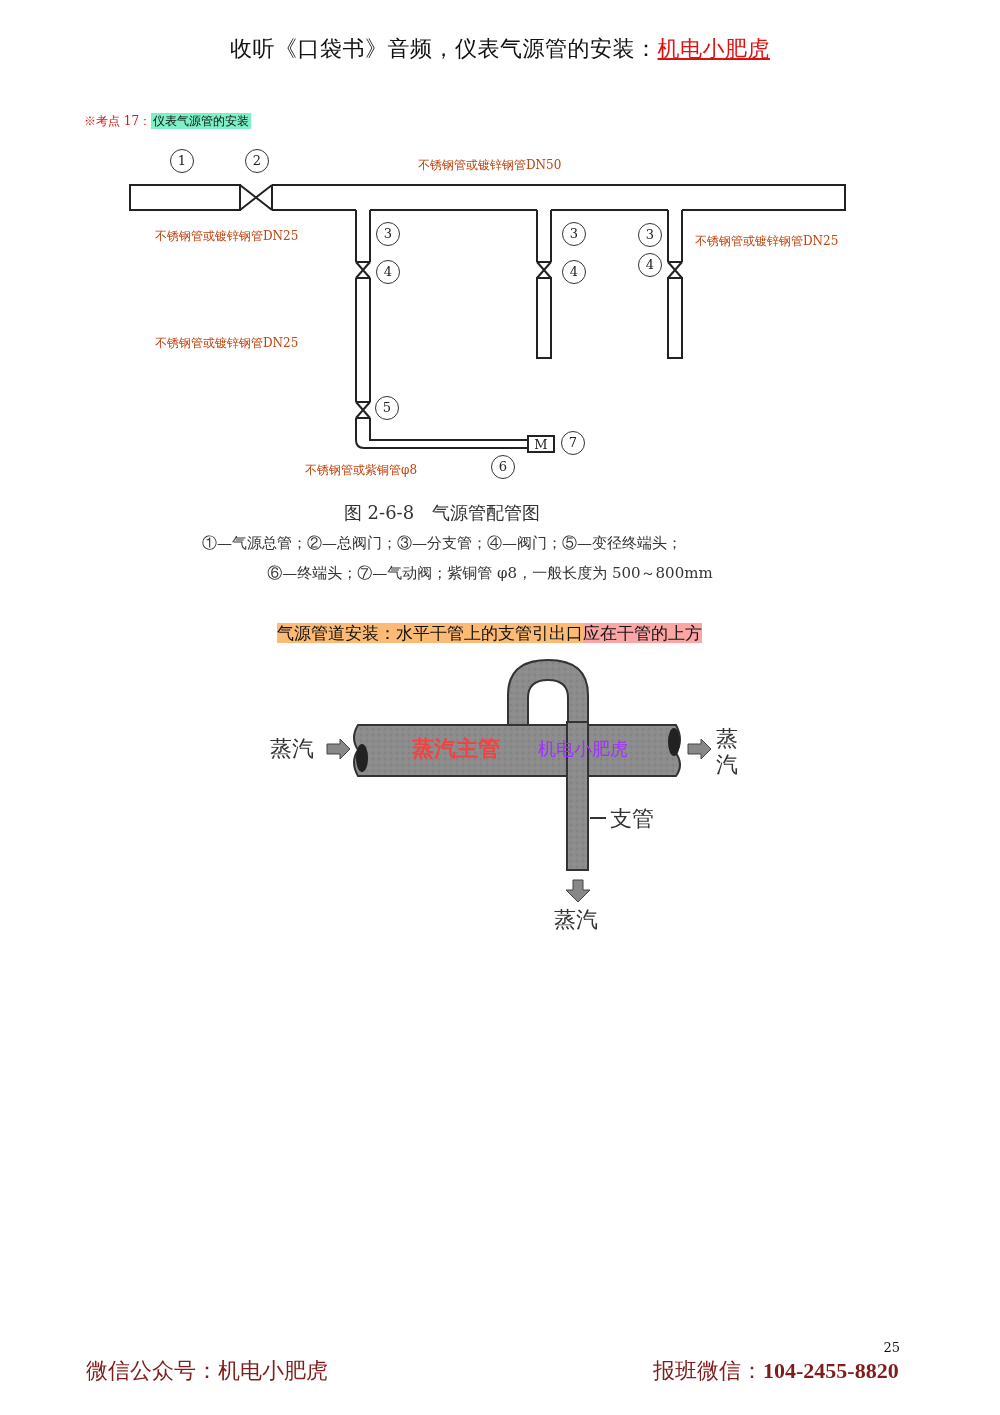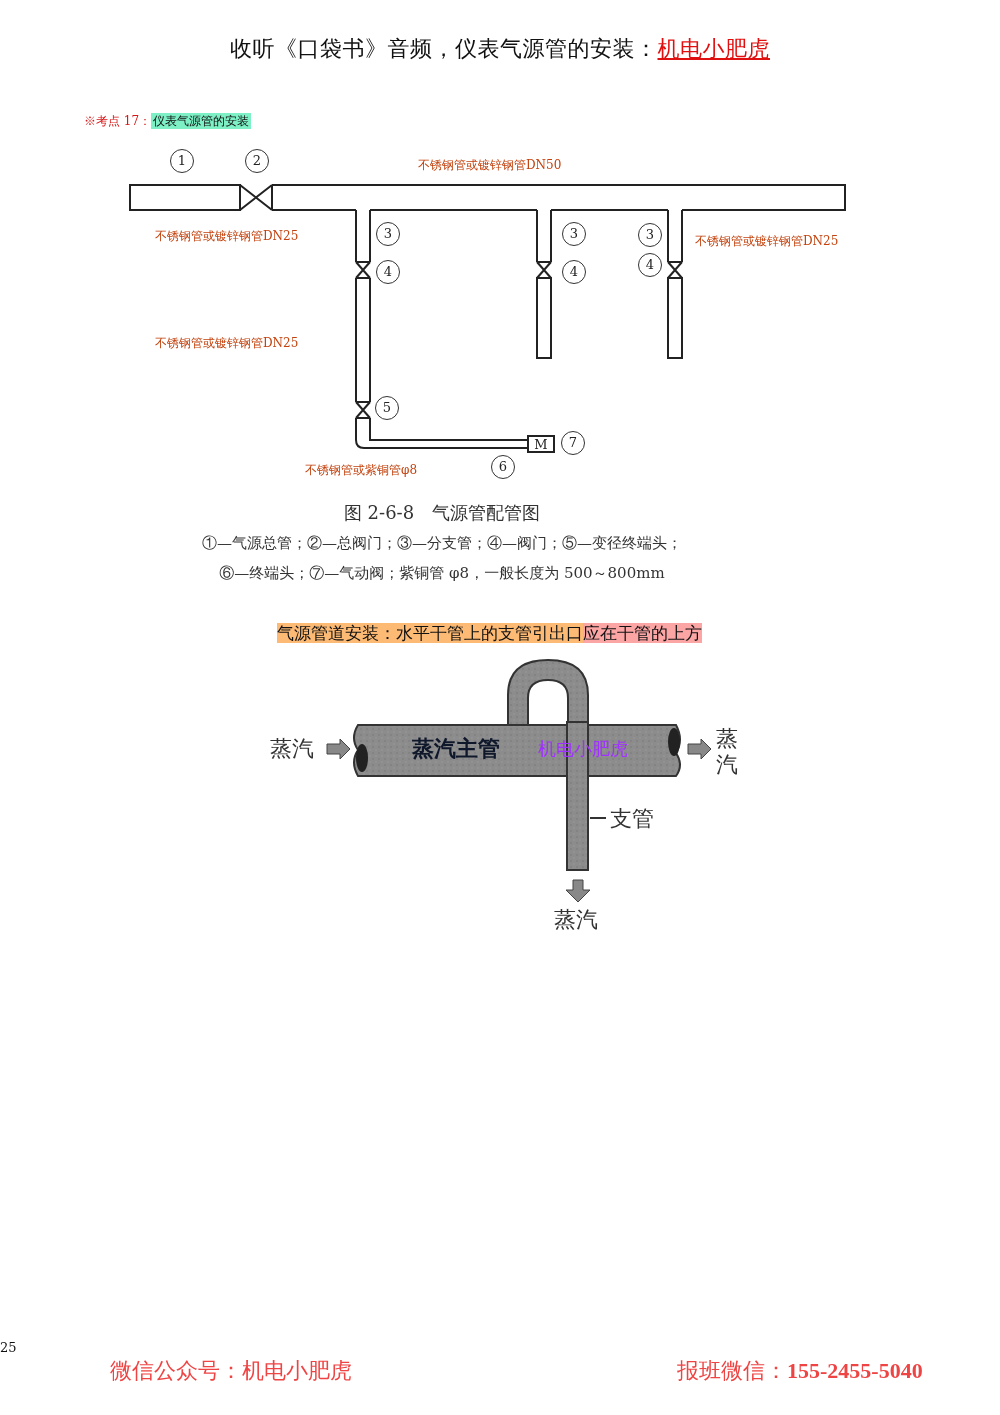--- a/index.html
+++ b/index.html
@@ -10,29 +10,29 @@
   .header .brand { color: #e01010; text-decoration: underline; text-decoration-color: #e01010; }
   .section-title { left: 84px; top: 113px; font-size: 12px; }
   .section-title .num { color: #d81818; }
   .section-title .hl { background: #7df0c6; color: #111; padding: 1px 2px; }
   .diagram-label { font-size: 12px; color: #c2410c; white-space: nowrap; font-family: "DejaVu Serif", serif; }
   .circle-num { width: 22px; height: 22px; border: 1px solid #333; border-radius: 50%; text-align: center;
                 line-height: 22px; font-size: 13px; color: #222; background: #fff; }
   .caption { left: 0; width: 884px; text-align: center; color: #333; }
   .fig-title { top: 501px; font-size: 18px; }
   .legend1 { top: 534px; font-size: 15px; }
-  .legend2 { top: 564px; font-size: 15px; }
+  .legend2 { top: 564px; font-size: 15px; padding-left: 48px; }
   .note { left: 277px; top: 622px; font-size: 17px; white-space: nowrap; }
   .note .y { background: #fdba74; text-align: center; }
   .note .g { background: #fca5a5; }
   .steam-lbl { font-size: 22px; color: #333; font-family: "DejaVu Serif", serif; }
-  .main-lbl { font-size: 22px; color: #0f172a; font-weight: bold; }
+  .main-lbl { font-size: 22px; color: #ef4444; font-weight: bold; }
   .watermark { font-size: 18px; color: #a030ff; font-family: "DejaVu Sans", sans-serif; }
-  .page-no { left: 0; width: 900px; top: 1340px; text-align: left; font-size: 13px; }
-  .footer { top: 1356px; font-size: 22px; color: #ef4444; font-family: "DejaVu Serif", serif; margin-left: 24px; }
+  .page-no { left: 0; width: 900px; top: 1340px; text-align: right; font-size: 13px; }
+  .footer { top: 1356px; font-size: 22px; color: #7f1d1d; font-family: "DejaVu Serif", serif; }
   .footer.right b { font-family: "Liberation Serif", serif; font-weight: bold; }
 </style>
 </head>
 <body>
 
 <div class="abs header">
   <span>收听《口袋书》音频，仪表气源管的安装：</span><span class="brand">机电小肥虎</span>
 </div>
 
 <div class="abs section-title">
@@ -123,14 +123,14 @@
 <div class="abs steam-lbl" style="left:716px;top:750px">汽</div>
 <div class="abs main-lbl" style="left:412px;top:734px">蒸汽主管</div>
 <div class="abs watermark" style="left:538px;top:737px">机电小肥虎</div>
 <div class="abs steam-lbl" style="left:610px;top:804px">支管</div>
 <div class="abs steam-lbl" style="left:554px;top:905px">蒸汽</div>
 
 <div class="abs page-no">25</div>
 
 <div class="abs footer" style="left:86px">微信公众号：机电小肥虎</div>
 <div class="abs footer right" style="left:653px">
-  <span>报班微信：</span><b>155-2455-5040</b>
+  <span>报班微信：</span><b>104-2455-8820</b>
 </div>
 
 </body></html>

